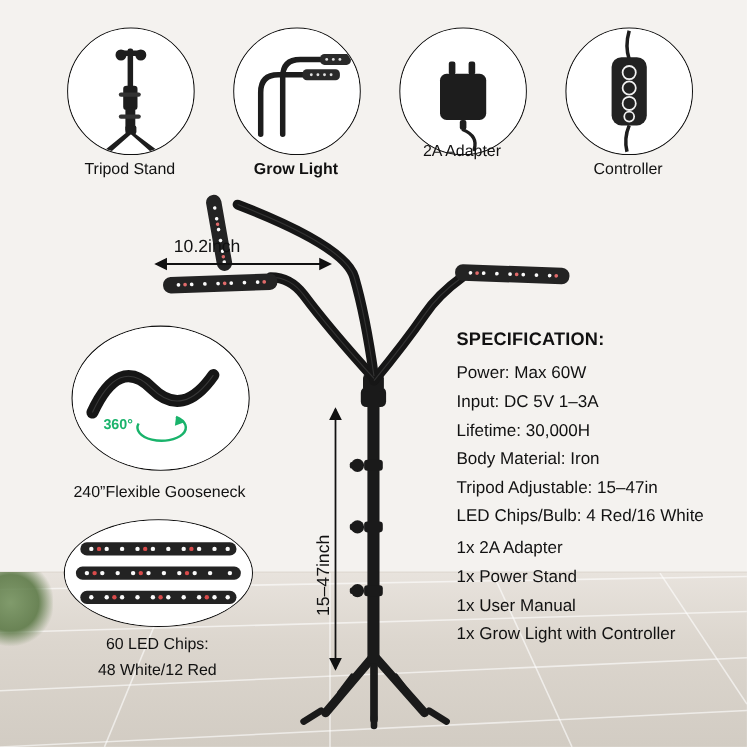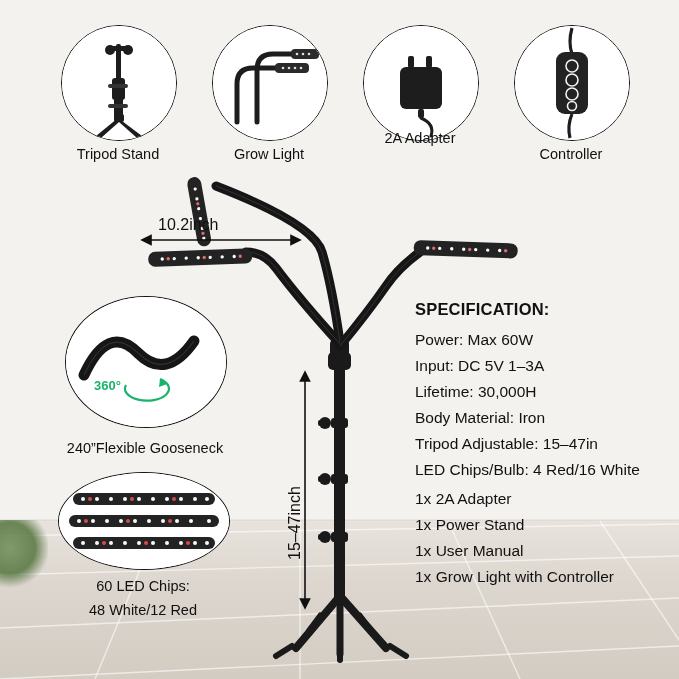--- a/index.html
+++ b/index.html
@@ -100,21 +100,21 @@
         <circle cx="70" cy="42" r="1.3"></circle>
           <circle cx="76" cy="42" r="1.3"></circle>
           <circle cx="82" cy="42" r="1.3"></circle>
           <circle cx="88" cy="42" r="1.3"></circle>
         <circle cx="84" cy="28" r="1.3"></circle>
           <circle cx="90" cy="28" r="1.3"></circle>
           <circle cx="96" cy="28" r="1.3"></circle>
       </g>
     </svg>
   </div>
-  <div class="badge-cap" style="left:199px;top:146px;">Grow Light</div>
+  <div class="badge-cap" style="left:199px;top:146px;font-weight:bold;">Grow Light</div>
 
   <div class="badge" style="left:363px;top:25px;">
     <svg width="114" height="114" viewBox="0 0 114 114">
       <rect width="114" height="114" fill="#fff"></rect>
       <g fill="#1d1d1d">
         <rect x="44" y="30" width="6" height="12" rx="2"></rect>
         <rect x="62" y="30" width="6" height="12" rx="2"></rect>
         <rect x="36" y="41" width="42" height="42" rx="6"></rect>
       </g>
       <rect x="54" y="83" width="6" height="9" rx="2" fill="#1d1d1d"></rect>

